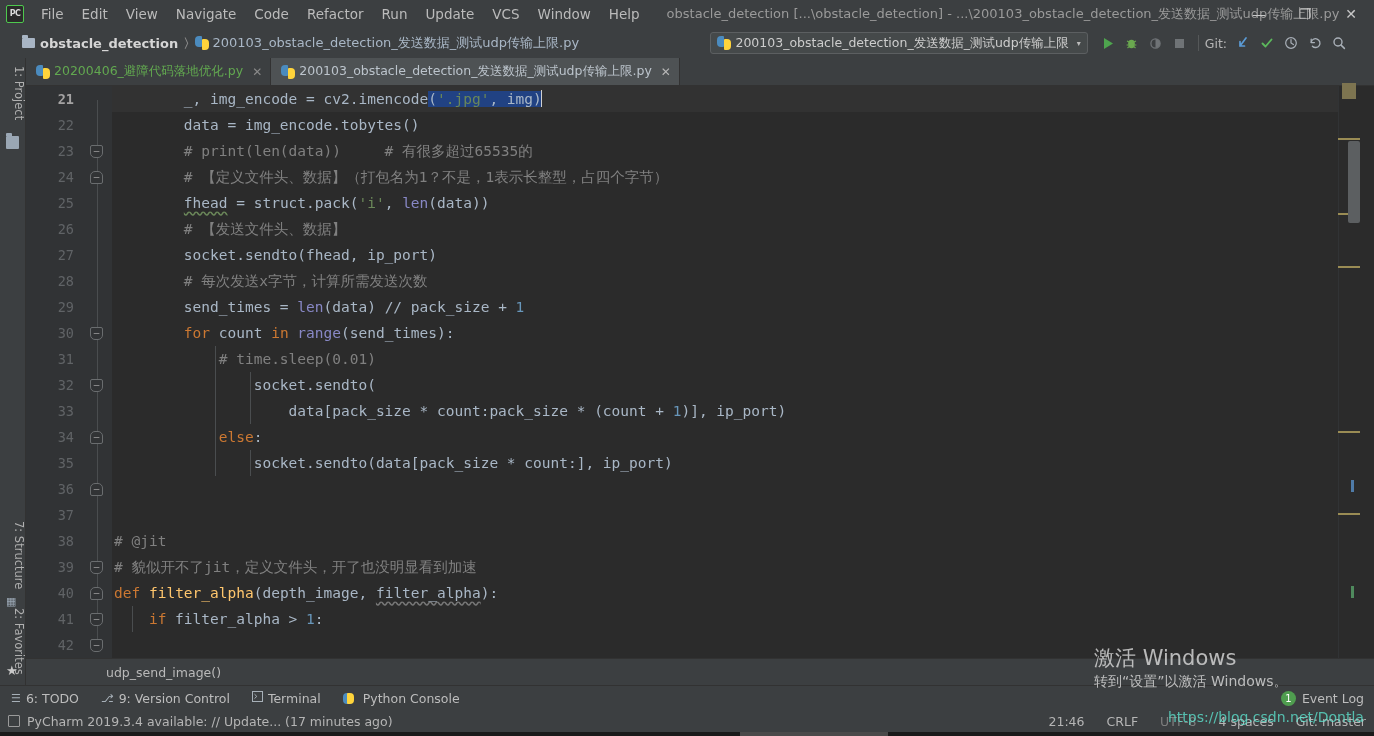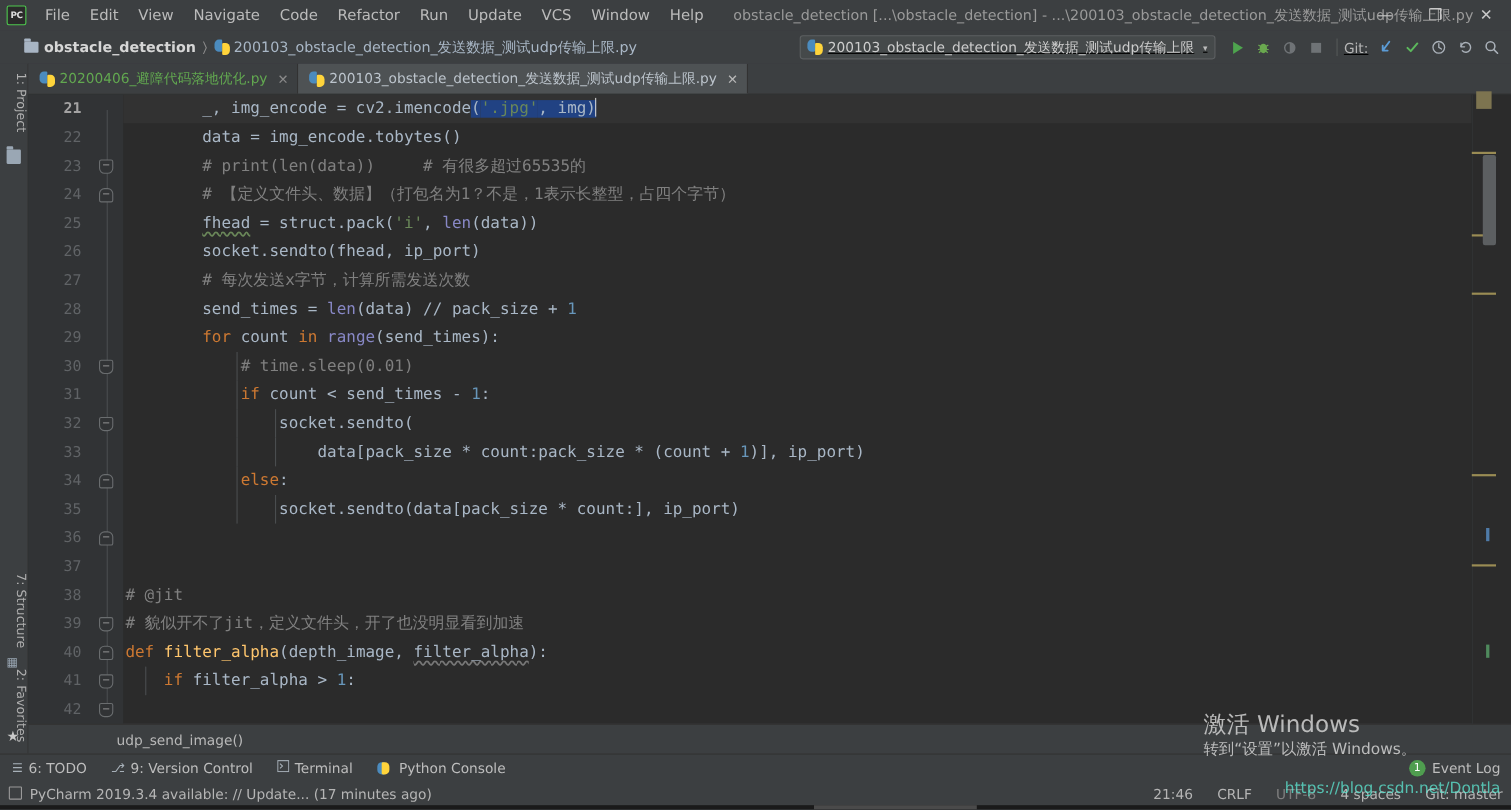--- a/index.html
+++ b/index.html
@@ -62,21 +62,21 @@
   }
   .py-ico:before, .py-ico:after {
     content: ""; position: absolute; width: 7px; height: 11px;
   }
   .py-ico:before { left: 0; top: 0; background: #4b8bbe; border-radius: 4px 1px 1px 4px; }
   .py-ico:after  { right: 0; bottom: 0; background: #ffd43b; border-radius: 1px 4px 4px 1px; }
   .crumb-file { color: #a9b7c6; font-size: 13px; }
 
   .toolbar-right {
     position: absolute; right: 0; top: 0; height: 30px;
-    display: flex; align-items: center; padding-right: 6px; text-decoration: underline;
+    display: flex; align-items: center; padding-right: 23px;
   }
   .runconfig {
     display: flex; align-items: center; height: 22px;
     border: 1px solid #5c5f61; border-radius: 3px; background: #45494a;
     padding: 0 6px; margin-right: 8px; font-size: 12.5px; color: #cdcdcd;
     white-space: nowrap;
   }
   .runconfig .chev { margin-left: 8px; font-size: 8px; color: #bbb; }
   .tb-ico {
     width: 24px; height: 24px; display: flex; align-items: center;
@@ -442,26 +442,26 @@
         </div>
     </div>
 
     <div class="codearea">
 
       <div class="code-line current"><span class="tok-fn">        _, img_encode = cv2.imencode</span><span class="tok-sel">(</span><span class="tok-str tok-sel">'.jpg'</span><span class="tok-sel">, img)</span><span class="caret"></span></div>
       <div class="code-line">        data = img_encode.tobytes()</div>
       <div class="code-line"><span class="tok-com">        # print(len(data))     # 有很多超过65535的</span></div>
       <div class="code-line"><span class="tok-com">        # 【定义文件头、数据】（打包名为1？不是，1表示长整型，占四个字节）</span></div>
       <div class="code-line">        <span class="squig">fhead</span> = struct.pack(<span class="tok-str">'i'</span>, <span class="tok-builtin">len</span>(data))</div>
+      <div class="code-line"><span class="tok-com">        # 【发送文件头、数据】</span></div>
       <div class="code-line">        socket.sendto(fhead, ip_port)</div>
       <div class="code-line"><span class="tok-com">        # 每次发送x字节，计算所需发送次数</span></div>
       <div class="code-line">        send_times = <span class="tok-builtin">len</span>(data) // pack_size + <span class="tok-num">1</span></div>
       <div class="code-line">        <span class="tok-kw">for</span> count <span class="tok-kw">in</span> <span class="tok-builtin">range</span>(send_times):</div>
       <div class="code-line"><span class="indent-guide" style="left:103px"></span><span class="tok-com">            # time.sleep(0.01)</span></div>
-      <div class="code-line"><span class="indent-guide" style="left:103px"></span>            <span class="tok-kw">if</span> count &lt; send_times - <span class="tok-num">1</span>:</div>
       <div class="code-line"><span class="indent-guide" style="left:103px"></span><span class="indent-guide" style="left:138px"></span>                socket.sendto(</div>
       <div class="code-line"><span class="indent-guide" style="left:103px"></span><span class="indent-guide" style="left:138px"></span>                    data[pack_size * count:pack_size * (count + <span class="tok-num">1</span>)], ip_port)</div>
       <div class="code-line"><span class="indent-guide" style="left:103px"></span>            <span class="tok-kw">else</span>:</div>
       <div class="code-line"><span class="indent-guide" style="left:103px"></span><span class="indent-guide" style="left:138px"></span>                socket.sendto(data[pack_size * count:], ip_port)</div>
       <div class="code-line"> </div>
       <div class="code-line"> </div>
       <div class="code-line"><span class="tok-com"># @jit</span></div>
       <div class="code-line"><span class="tok-com"># 貌似开不了jit，定义文件头，开了也没明显看到加速</span></div>
       <div class="code-line"><span class="tok-kw">def</span> <span class="tok-def">filter_alpha</span>(depth_image, <span class="squig-w">filter_alpha</span>):</div>
       <div class="code-line"><span class="indent-guide" style="left:20px"></span>    <span class="tok-kw">if</span> filter_alpha &gt; <span class="tok-num">1</span>:</div>

